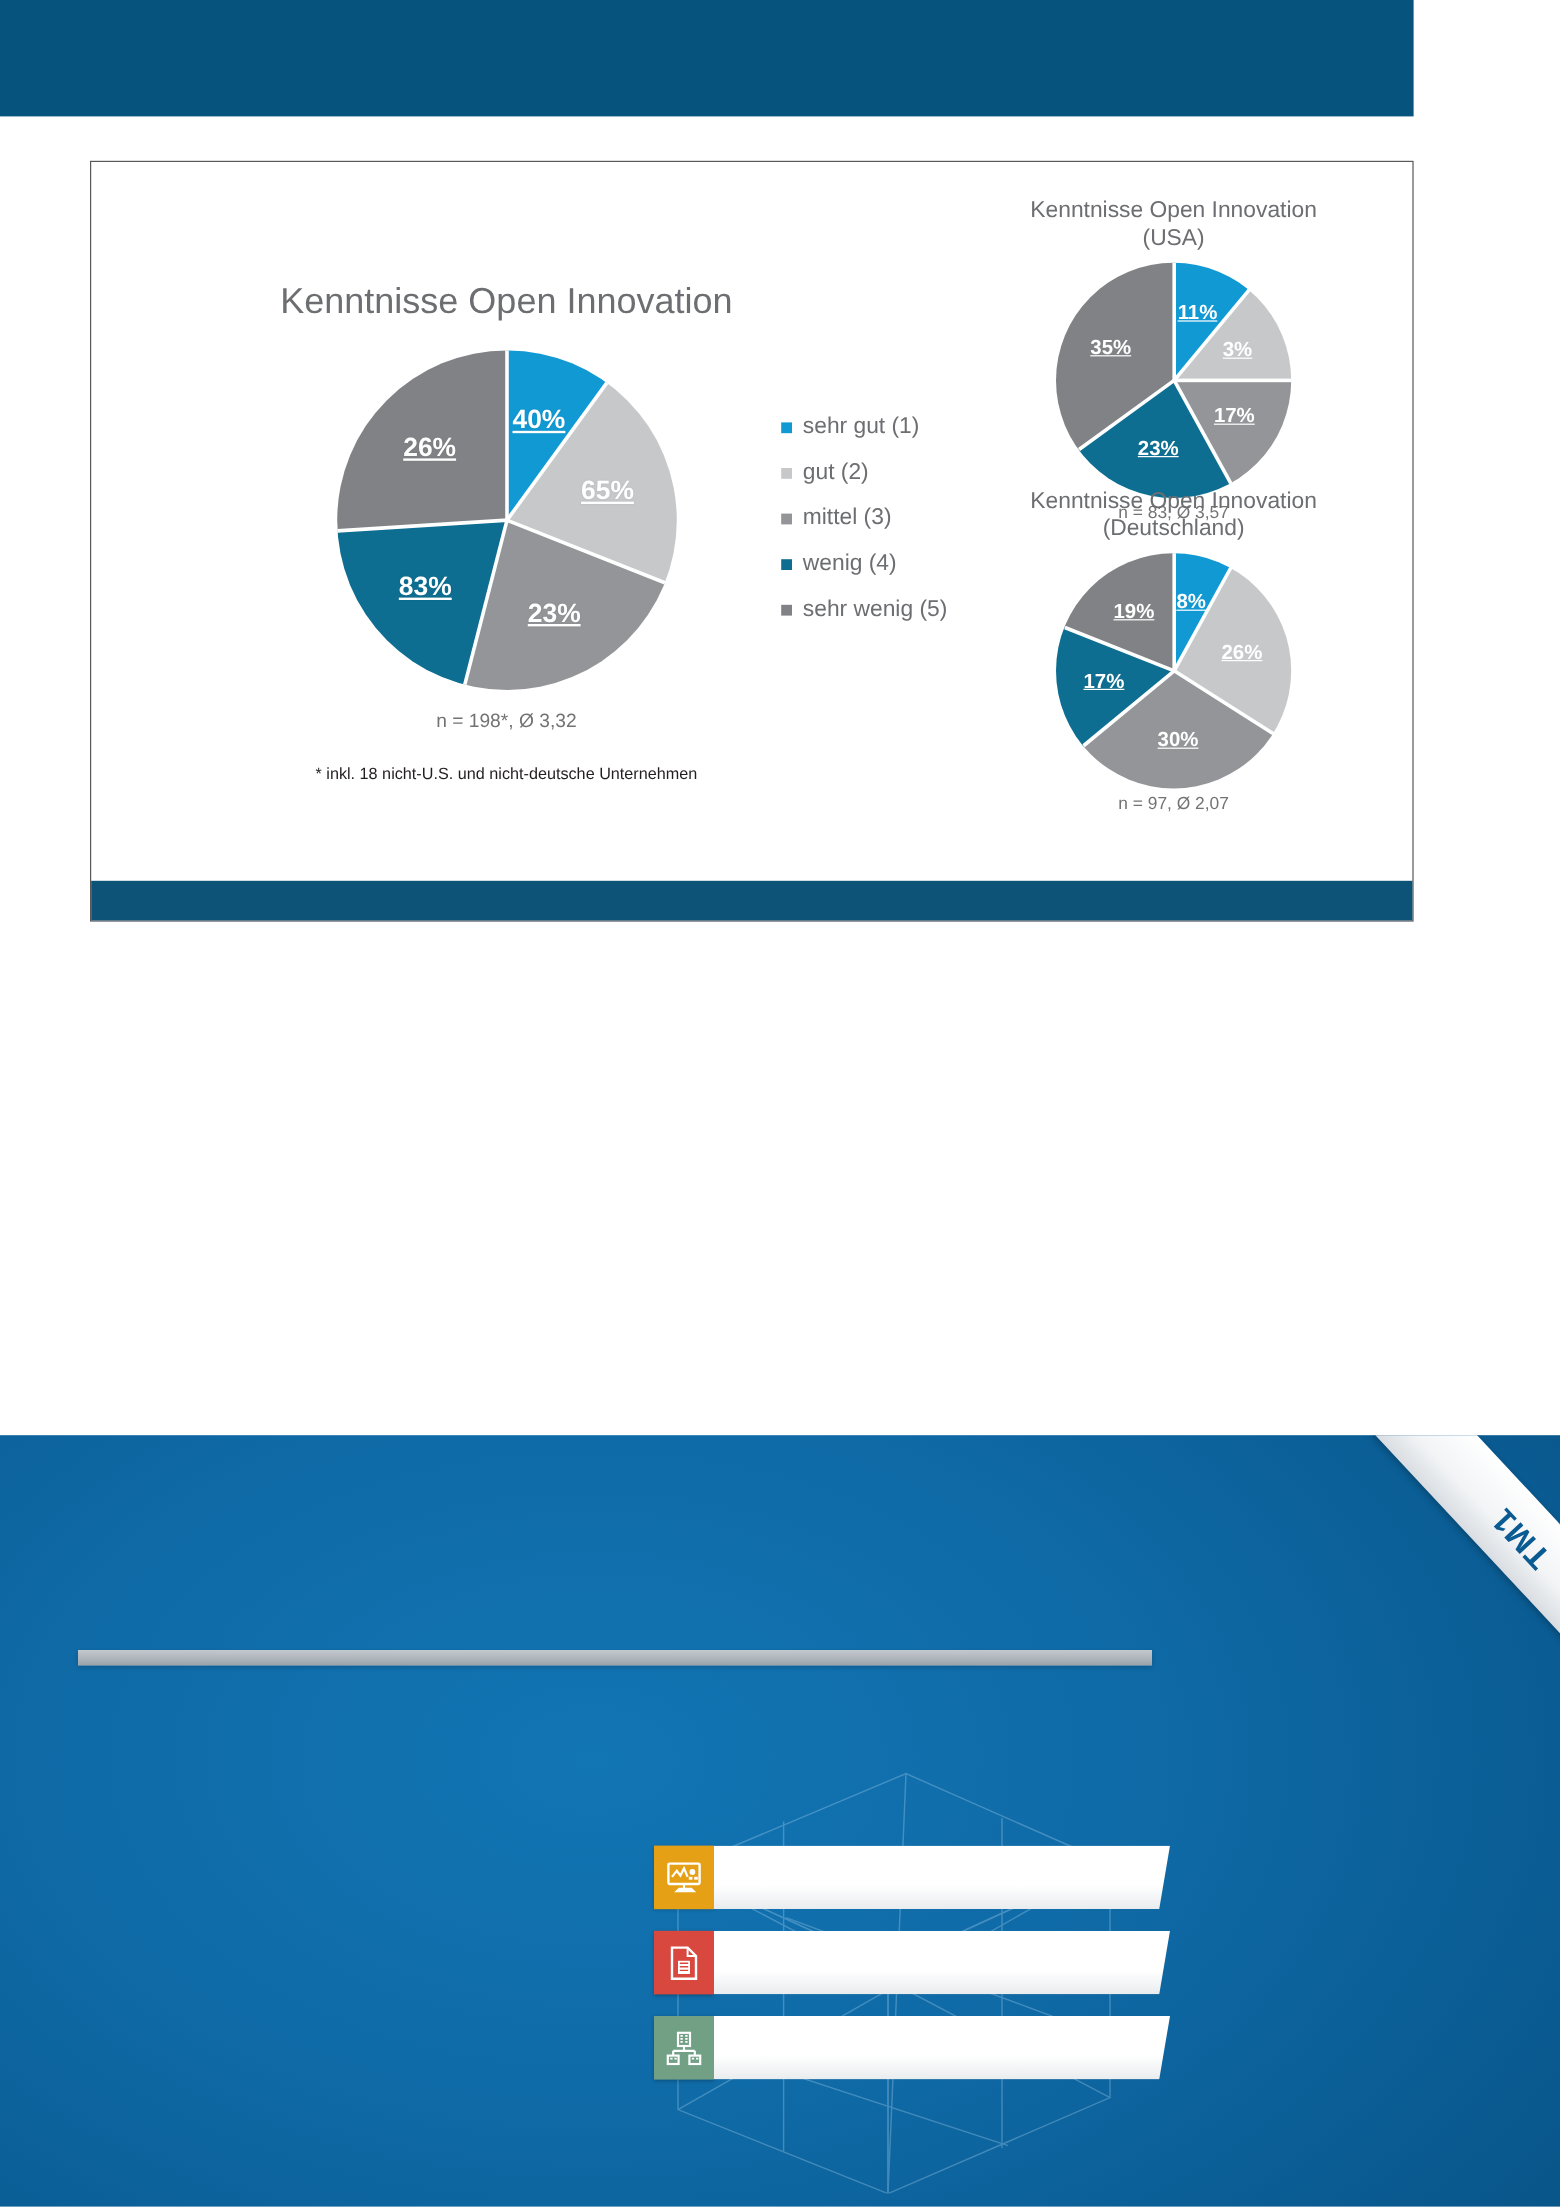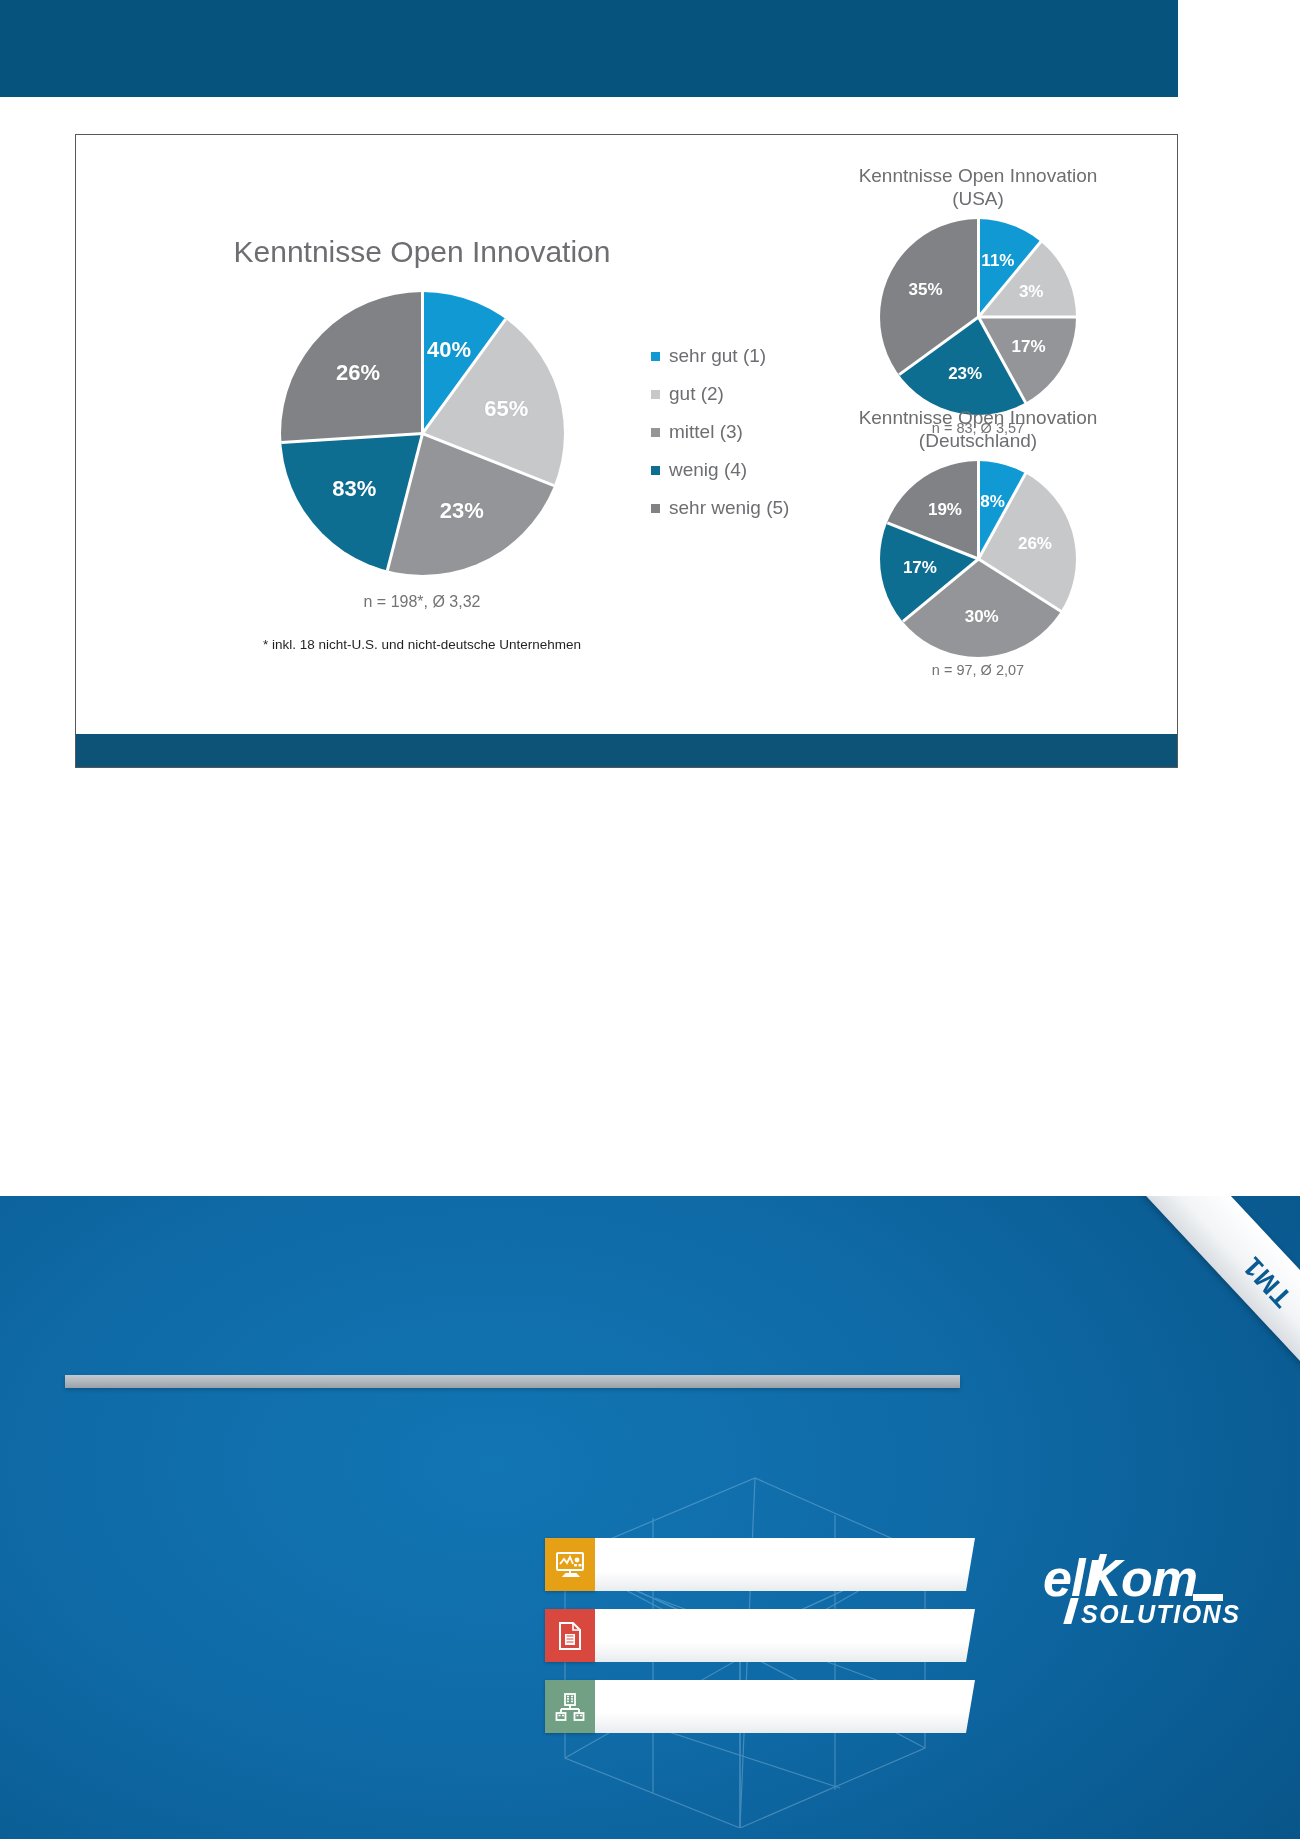--- a/index.html
+++ b/index.html
@@ -33,21 +33,21 @@
   }
   .chart-sub{display:block;}
   .chart-note{
     text-align:center;color:#737373;font-size:15px;
   }
   .pie{
     border-radius:50%;position:relative;margin:0 auto;
   }
   .pie .lbl{
     position:absolute;color:#ffffff;font-weight:bold;
-    transform:translate(-50%,-50%);white-space:nowrap;
+    transform:translate(-50%,-50%);white-space:nowrap;text-decoration:underline;
   }
 
   
   .main-chart{position:absolute;left:96px;top:100px;width:500px;}
   .main-chart .chart-title{font-size:30px;}
   .main-chart .chart-sub{font-size:21px;margin-top:2px;}
   .main-pie{width:283px;height:283px;margin-top:22px;}
   .main-pie .lbl{font-size:22px;text-shadow:0 0 2px rgba(0,0,0,.08);}
   .main-note{margin-top:18px;font-size:16px;}
   .main-foot{
@@ -295,21 +295,14 @@
         </svg>
       </div>
       <div class="bar-bg"></div>
     </div>
   </div>
 
   <div class="ribbon" style="left:1188px;top:-46px;">
     <span class="ribbon-text">TM1</span>
   </div>
 
-  <div class="logo" style="left:1043px;top:356px;">
-    <span class="logo-main">elKom</span>
-    <span class="logo-slash" style="left:51px;top:2px;height:42px;"></span>
-    <span class="logo-slash" style="left:24px;top:46px;height:26px;width:8px;"></span>
-    <span class="logo-dash"></span>
-    <span class="logo-sub">SOLUTIONS</span>
-  </div>
 
 </div>
 
 </body></html>

